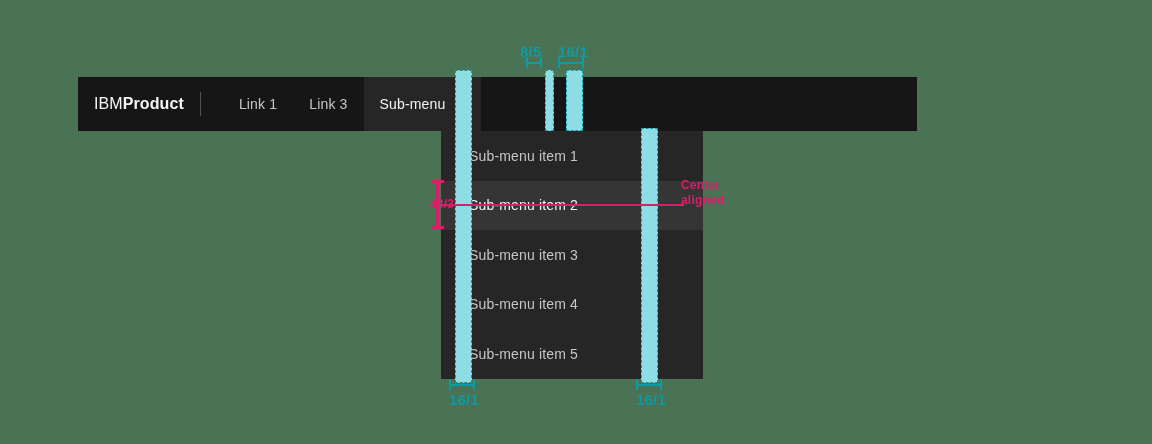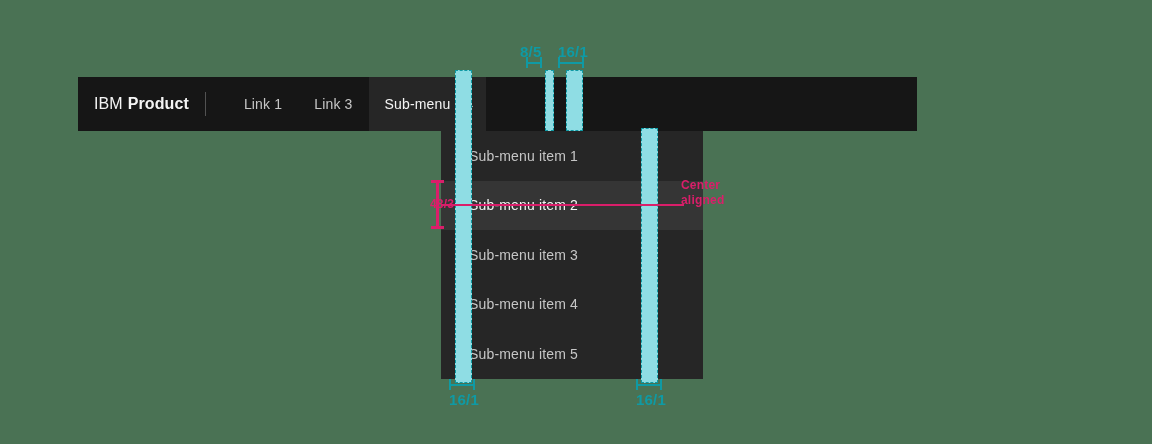--- a/index.html
+++ b/index.html
@@ -38,21 +38,21 @@
     display: flex;
     align-items: center;
     padding-left: 16px;
     padding-right: 16px;
     color: #f4f4f4;
     font-size: 16px;
     letter-spacing: 0.1px;
     white-space: nowrap;
   }
   #brand .brand-prefix { font-weight: 400; }
-  #brand .brand-name { font-weight: 700; margin-left: 5px; }
+  #brand .brand-name { font-weight: 700; }
 
   #brand-divider {
     align-self: center;
     width: 1px;
     height: 24px;
     background: #525252;
     margin-right: 22px;
   }
 
   #nav {

